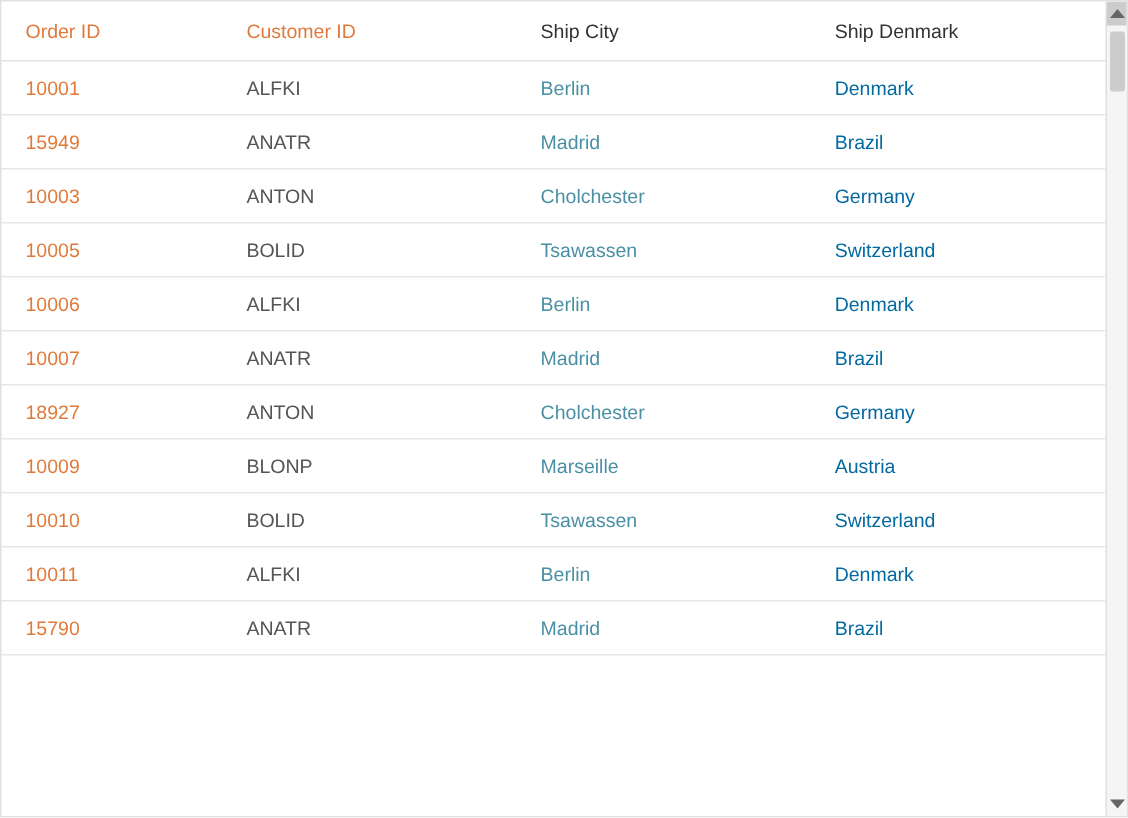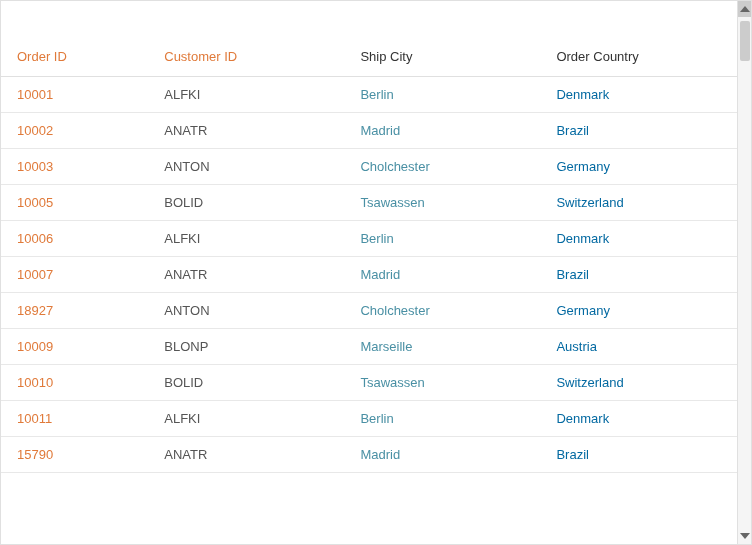--- a/index.html
+++ b/index.html
@@ -26,21 +26,20 @@
     }
 
     .grid-wrapper {
       display: flex;
       height: 100%;
     }
 
     .grid-content {
       flex: 1;
       overflow: hidden;
-      margin-top: 36px;
     }
 
     table {
       width: 100%;
       border-collapse: collapse;
     }
 
     thead tr {
       background: #fff;
     }
@@ -167,32 +166,32 @@
 
 <div class="table-container">
   <div class="grid-wrapper">
     <div class="grid-content">
       <table>
         <thead>
           <tr>
             <th class="order-id-col">Order ID</th>
             <th class="customer-id-col">Customer ID</th>
             <th class="ship-city-col">Ship City</th>
-            <th class="ship-country-col">Order Country</th>
+            <th class="ship-country-col">Ship Denmark</th>
           </tr>
         </thead>
         <tbody id="table-body">
         <tr>
               <td class="order-id">10001</td>
               <td class="customer-id">ALFKI</td>
               <td class="ship-city">Berlin</td>
               <td class="ship-country">Denmark</td>
             </tr>
             <tr>
-              <td class="order-id">10002</td>
+              <td class="order-id">15949</td>
               <td class="customer-id">ANATR</td>
               <td class="ship-city">Madrid</td>
               <td class="ship-country">Brazil</td>
             </tr>
             <tr>
               <td class="order-id">10003</td>
               <td class="customer-id">ANTON</td>
               <td class="ship-city">Cholchester</td>
               <td class="ship-country">Germany</td>
             </tr>

